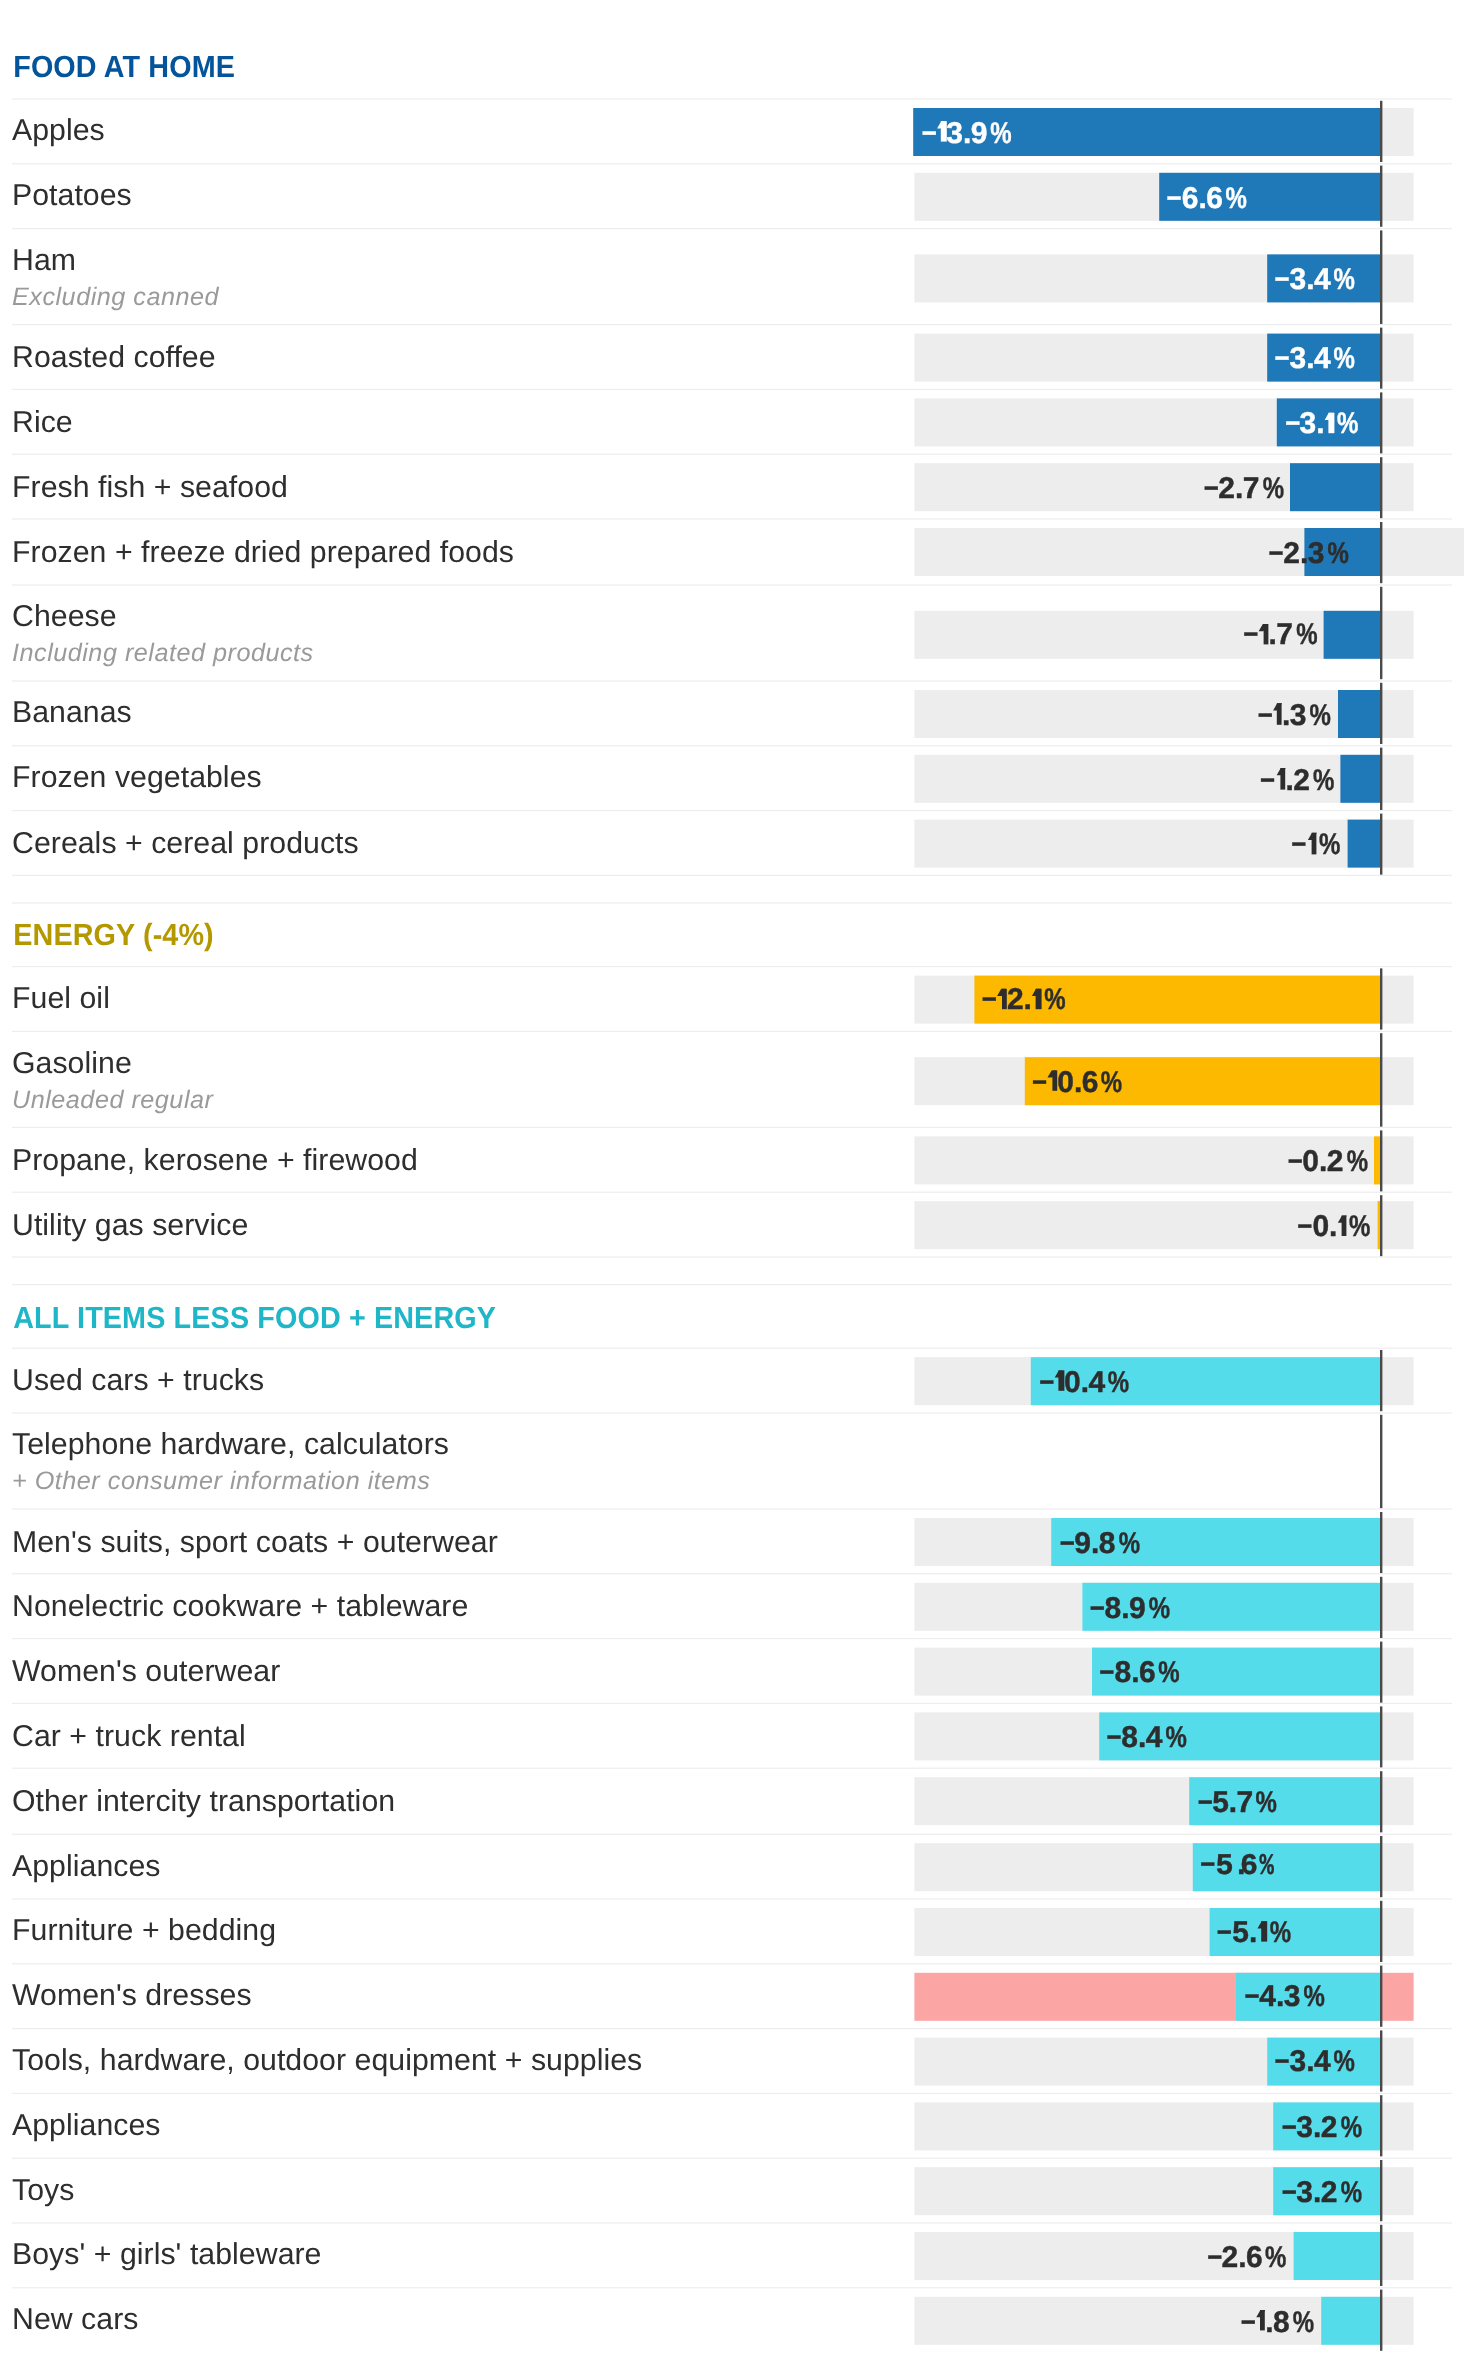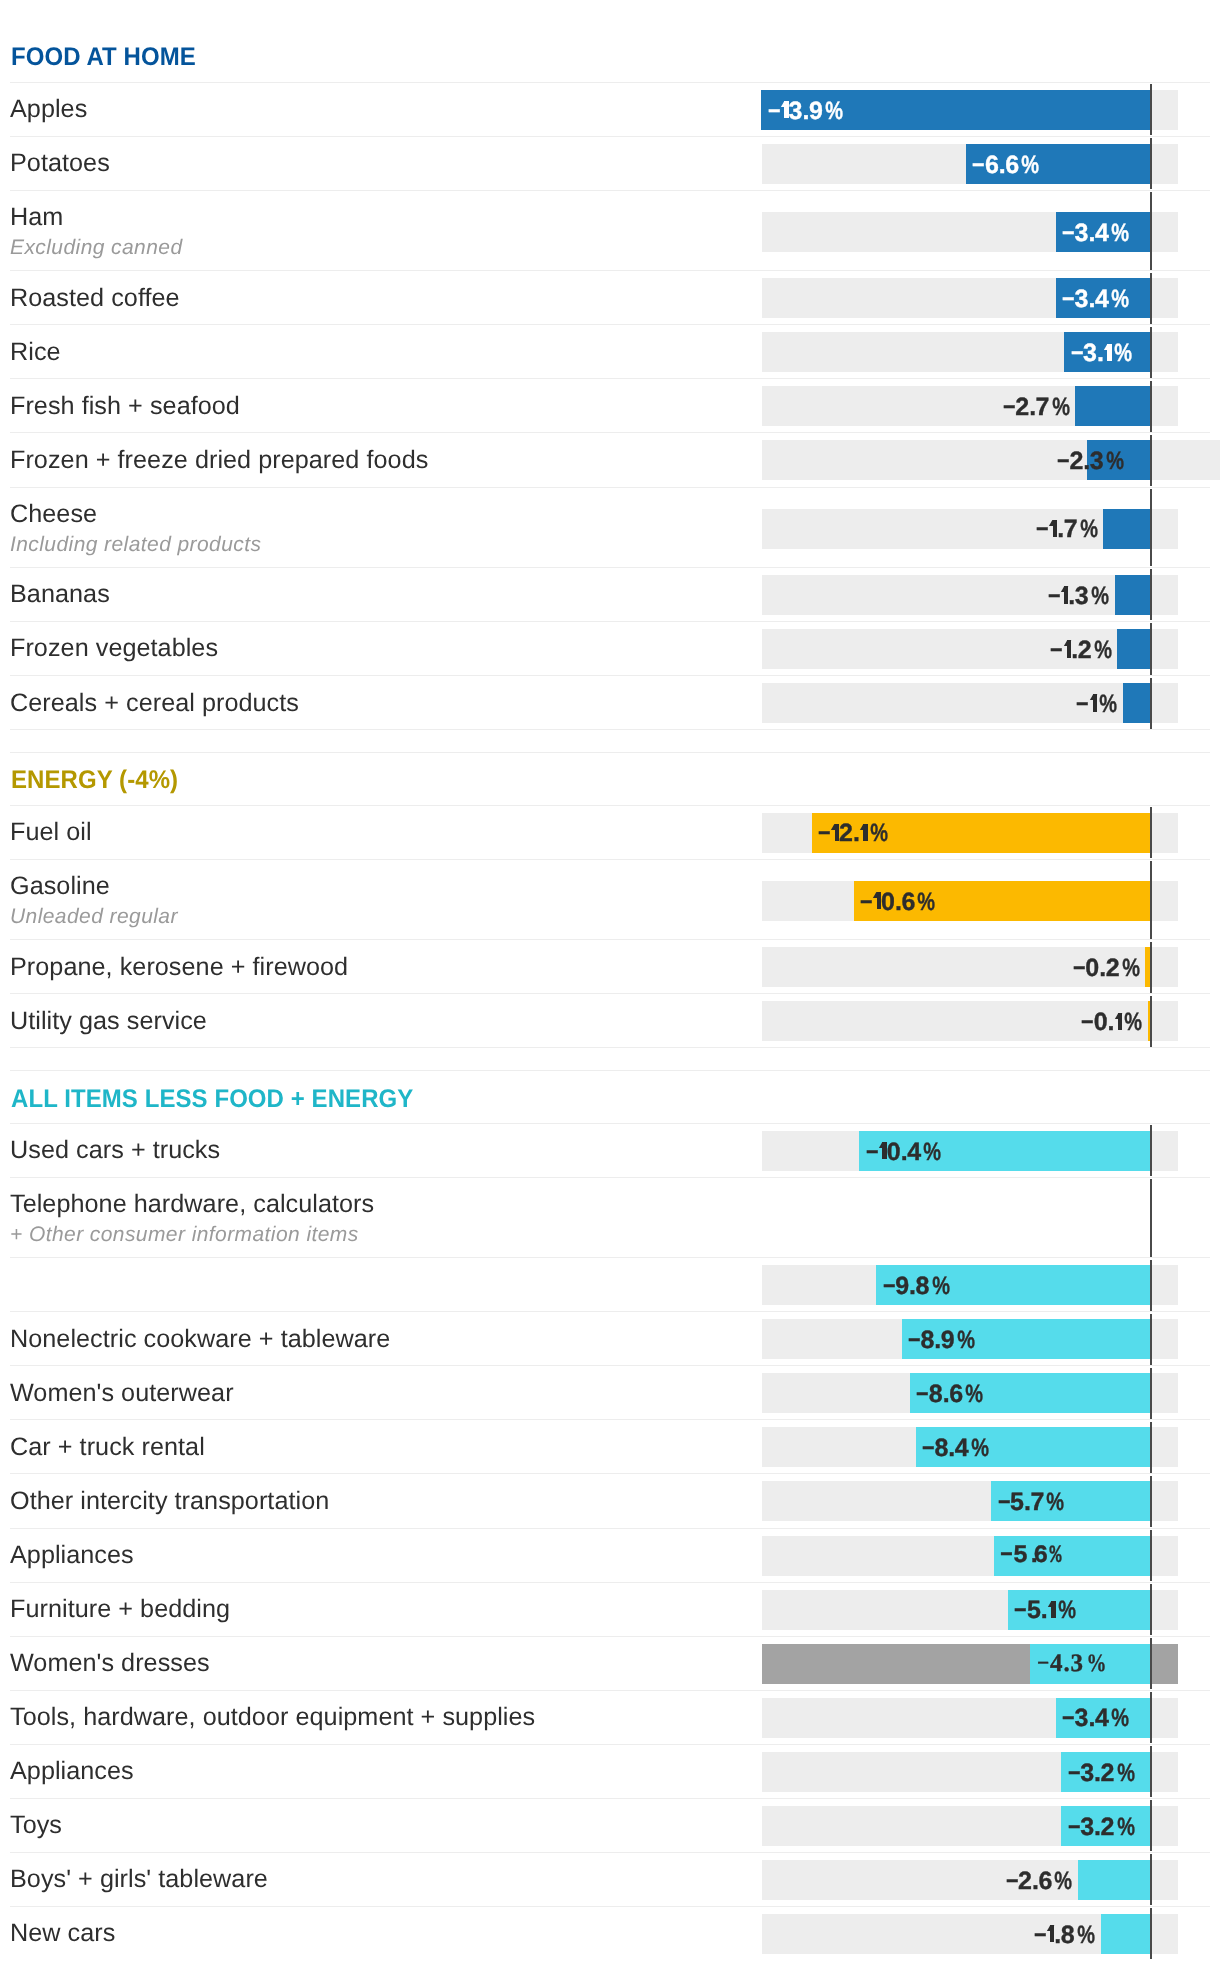--- a/index.html
+++ b/index.html
@@ -186,20 +186,21 @@
         <span class="vlabel" style="left: 102.89px; color: rgb(45, 45, 45); --bg: #55DCEB;"><i class="g-m"><b>−</b></i><i class="g-1"><b>1</b></i><i class="g-d"><b>0</b></i><i class="g-dot"><b>.</b></i><i class="g-d"><b>4</b></i><i class="g-p"><b>%</b></i></span>
       </div>
       <div class="zero" style="background: rgb(74, 74, 74);"></div>
     </div>
     <div class="row two">
       <span class="rlabel">Telephone hardware, calculators</span>
       <span class="rsub">+ Other consumer information items</span>
       <div class="zero" style="background: rgb(74, 74, 74);"></div>
     </div>
     <div class="row">
+      <span class="rlabel">Men's suits, sport coats + outerwear</span>
       <div class="track" style="background: rgb(237, 237, 237);">
         <div class="bar" style="left: 114.31px; width: 274.69px; background: rgb(85, 220, 235);"></div>
         <span class="vlabel" style="left: 119.71px; color: rgb(45, 45, 45); --bg: #55DCEB;"><i class="g-m"><b>−</b></i><i class="g-d"><b>9</b></i><i class="g-dot"><b>.</b></i><i class="g-d"><b>8</b></i><i class="g-p"><b>%</b></i></span>
       </div>
       <div class="zero" style="background: rgb(74, 74, 74);"></div>
     </div>
     <div class="row">
       <span class="rlabel">Nonelectric cookware + tableware</span>
       <div class="track" style="background: rgb(237, 237, 237);">
         <div class="bar" style="left: 139.53px; width: 249.47px; background: rgb(85, 220, 235);"></div>
@@ -242,21 +243,21 @@
     <div class="row">
       <span class="rlabel">Furniture + bedding</span>
       <div class="track" style="background: rgb(237, 237, 237);">
         <div class="bar" style="left: 246.05px; width: 142.95px; background: rgb(85, 220, 235);"></div>
         <span class="vlabel" style="left: 251.45px; color: rgb(45, 45, 45); --bg: #55DCEB;"><i class="g-m"><b>−</b></i><i class="g-d"><b>5</b></i><i class="g-dot"><b>.</b></i><i class="g-1"><b>1</b></i><i class="g-p"><b>%</b></i></span>
       </div>
       <div class="zero" style="background: rgb(74, 74, 74);"></div>
     </div>
     <div class="row">
       <span class="rlabel">Women's dresses</span>
-      <div class="track" style="background: #a3a3a3; font-family: Liberation Serif, serif;">
+      <div class="track" style="background: #fca5a5;">
         <div class="bar" style="left: 268.47px; width: 120.53px; background: rgb(85, 220, 235);"></div>
         <span class="vlabel" style="left: 273.87px; color: rgb(45, 45, 45); --bg: #55DCEB;"><i class="g-m"><b>−</b></i><i class="g-d"><b>4</b></i><i class="g-dot"><b>.</b></i><i class="g-d"><b>3</b></i><i class="g-p"><b>%</b></i></span>
       </div>
       <div class="zero" style="background: rgb(74, 74, 74);"></div>
     </div>
     <div class="row">
       <span class="rlabel">Tools, hardware, outdoor equipment + supplies</span>
       <div class="track" style="background: rgb(237, 237, 237);">
         <div class="bar" style="left: 293.7px; width: 95.3px; background: rgb(85, 220, 235);"></div>
         <span class="vlabel" style="left: 299.1px; color: rgb(45, 45, 45); --bg: #55DCEB;"><i class="g-m"><b>−</b></i><i class="g-d"><b>3</b></i><i class="g-dot"><b>.</b></i><i class="g-d"><b>4</b></i><i class="g-p"><b>%</b></i></span>

